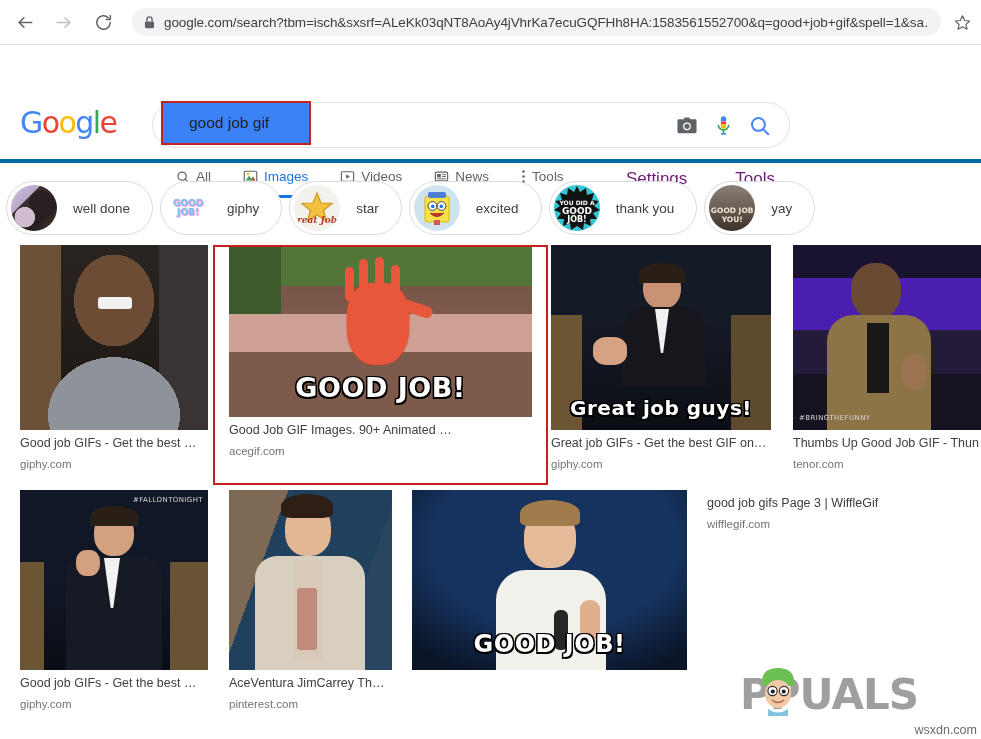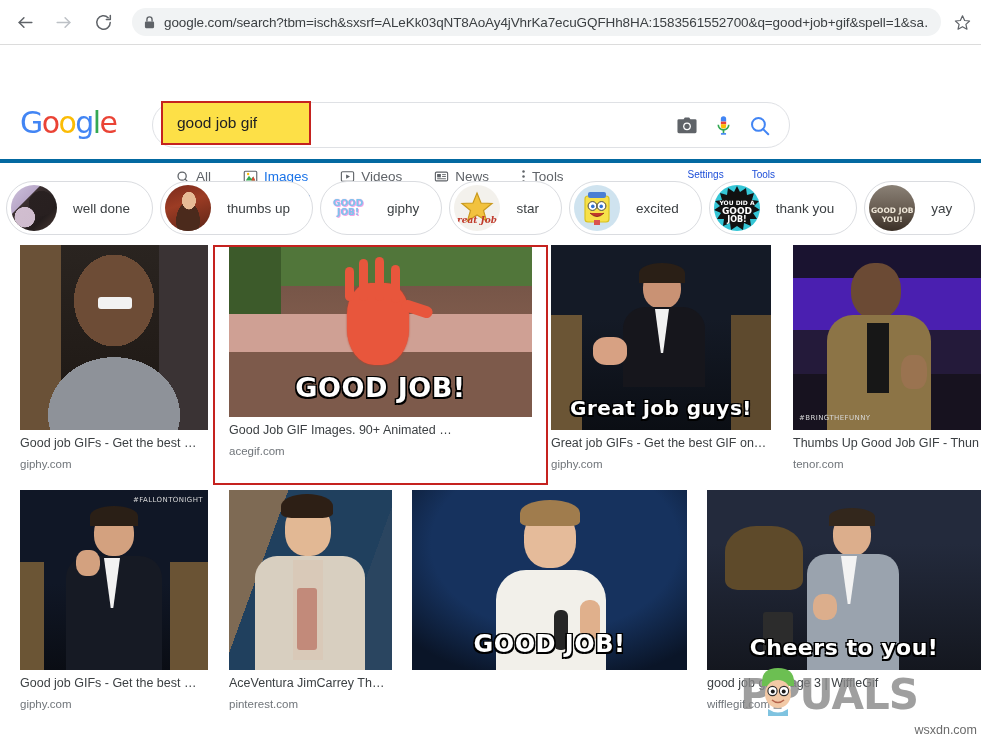--- a/index.html
+++ b/index.html
@@ -78,23 +78,23 @@
     width: 638px; height: 46px;
     border: 1px solid #dfe1e5;
     border-radius: 24px;
     background: #fff;
     display: flex; align-items: center;
   }
   #search-input-box {
     position: absolute; left: 8px; top: -2px;
     width: 150px; height: 44px;
     border: 2px solid #c5221f;
-    background: #fde047;
+    background: #3b82f6;
     display: flex; align-items: center;
-    padding-left: 14px;
+    padding-left: 26px;
     z-index: 3;
     text-align: center;
   }
   #search-query {
     font-size: 15.5px; color: #202124;
     white-space: nowrap;
   }
   #search-icons {
     position: absolute; right: 18px; top: 0; height: 46px;
     display: flex; align-items: center; gap: 17px;
@@ -115,22 +115,22 @@
     white-space: nowrap;
   }
   .nav-tab.active { color: #1a73e8; }
   .nav-tab.active::after {
     content: ""; position: absolute;
     left: 14px; right: 14px; bottom: 0;
     height: 3px; background: #1a73e8;
   }
   #tools-settings {
     position: absolute; right: 206px; top: 124px;
-    display: flex; gap: 28px;
-    font-size: 10px; color: #1d4ed8;
+    display: flex; gap: 48px;
+    font-size: 17px; color: #701a75;
   }
 
   
   #chip-row {
     position: absolute; left: 0; top: 175px;
     width: 981px; height: 66px;
     display: flex; align-items: center;
     padding-left: 6px;
     gap: 7px;
     overflow: hidden;
@@ -388,28 +388,20 @@
 
   <div class="chip">
     <span class="chip-thumb" style="background:linear-gradient(135deg,#cfc3dd 0%,#b9a8c9 32%,#3b3030 33%,#241d1d 70%,#4a3b36 100%);">
       <span class="layer" style="background:
         radial-gradient(circle at 30% 70%, rgba(225,205,225,.9) 0 22%, transparent 23%),
         radial-gradient(circle at 66% 40%, rgba(40,32,32,.95) 0 30%, transparent 31%);"></span>
     </span>
     <span class="chip-label">well done</span>
   </div>
 
-  <div class="chip">
-    <span class="chip-thumb" style="background:linear-gradient(160deg,#7a2a1c 0%,#9c3c24 40%,#5c2416 100%);">
-      <span class="layer" style="background:
-        radial-gradient(ellipse at 52% 34%, #e7bb96 0 20%, transparent 21%),
-        radial-gradient(ellipse at 50% 78%, #4b2a1c 0 36%, transparent 37%);"></span>
-    </span>
-    <span class="chip-label">thumbs up</span>
-  </div>
 
   <div class="chip">
     <span class="chip-thumb" style="background:#ffffff; display:flex; align-items:center; justify-content:center;">
       <span style="font-family:'DejaVu Sans',sans-serif;font-weight:bold;font-size:9px;line-height:9px;
                    color:#7cc6ee;text-align:center;text-shadow:0 0 1px #e08ad6,1px 1px 0 #f0a8e8;">
         GOOD<br>JOB!
       </span>
     </span>
     <span class="chip-label">giphy</span>
   </div>
@@ -602,39 +594,20 @@
                     border-radius:30px 30px 0 0;"></div>
         <div style="position:absolute;left:168px;top:110px;width:20px;height:40px;background:#e0b08c;
                     border-radius:9px;"></div>
         <div style="position:absolute;left:142px;top:120px;width:14px;height:40px;background:#262626;
                     border-radius:6px;"></div>
         <div class="meme-caption" style="font-size:24px;bottom:12px;">GOOD JOB!</div>
       </div>
     </div>
 
     <div class="result-card" style="left:707px; width:274px;">
-      <div class="thumb" style="width:274px;height:180px;background:#151822;">
-        <div class="layer" style="background:
-            linear-gradient(180deg,#232a3c 0 30%, #14171f 100%);"></div>
-        <div style="position:absolute;left:18px;top:36px;width:78px;height:64px;background:#5e4a2a;
-                    border-radius:40% 40% 16% 16%;"></div>
-        <div style="position:absolute;left:126px;top:24px;width:38px;height:42px;background:#dcae8c;
-                    border-radius:46%;"></div>
-        <div style="position:absolute;left:122px;top:18px;width:46px;height:18px;background:#33271c;
-                    border-radius:50% 50% 0 0;"></div>
-        <div style="position:absolute;left:100px;top:64px;width:92px;height:116px;background:#9aa3ae;
-                    border-radius:20px 20px 0 0;"></div>
-        <div style="position:absolute;left:134px;top:66px;width:16px;height:48px;background:#f3f3f3;
-                    clip-path:polygon(0 0,100% 0,58% 100%,42% 100%);"></div>
-        <div style="position:absolute;left:106px;top:104px;width:24px;height:26px;background:#dcae8c;
-                    border-radius:40%;"></div>
-        <div style="position:absolute;left:56px;top:122px;width:30px;height:42px;background:#2c2c2c;
-                    border-radius:3px;"></div>
-        <div class="meme-caption" style="font-size:22px;bottom:10px;">Cheers to you!</div>
-      </div>
       <div class="cap-title">good job gifs Page 3 | WiffleGif</div>
       <div class="cap-domain">wifflegif.com</div>
     </div>
   </div>
 </div>
 
 <div id="highlight-box"></div>
 
 <div id="watermark">
   <div id="watermark-text">PPUALS</div>

